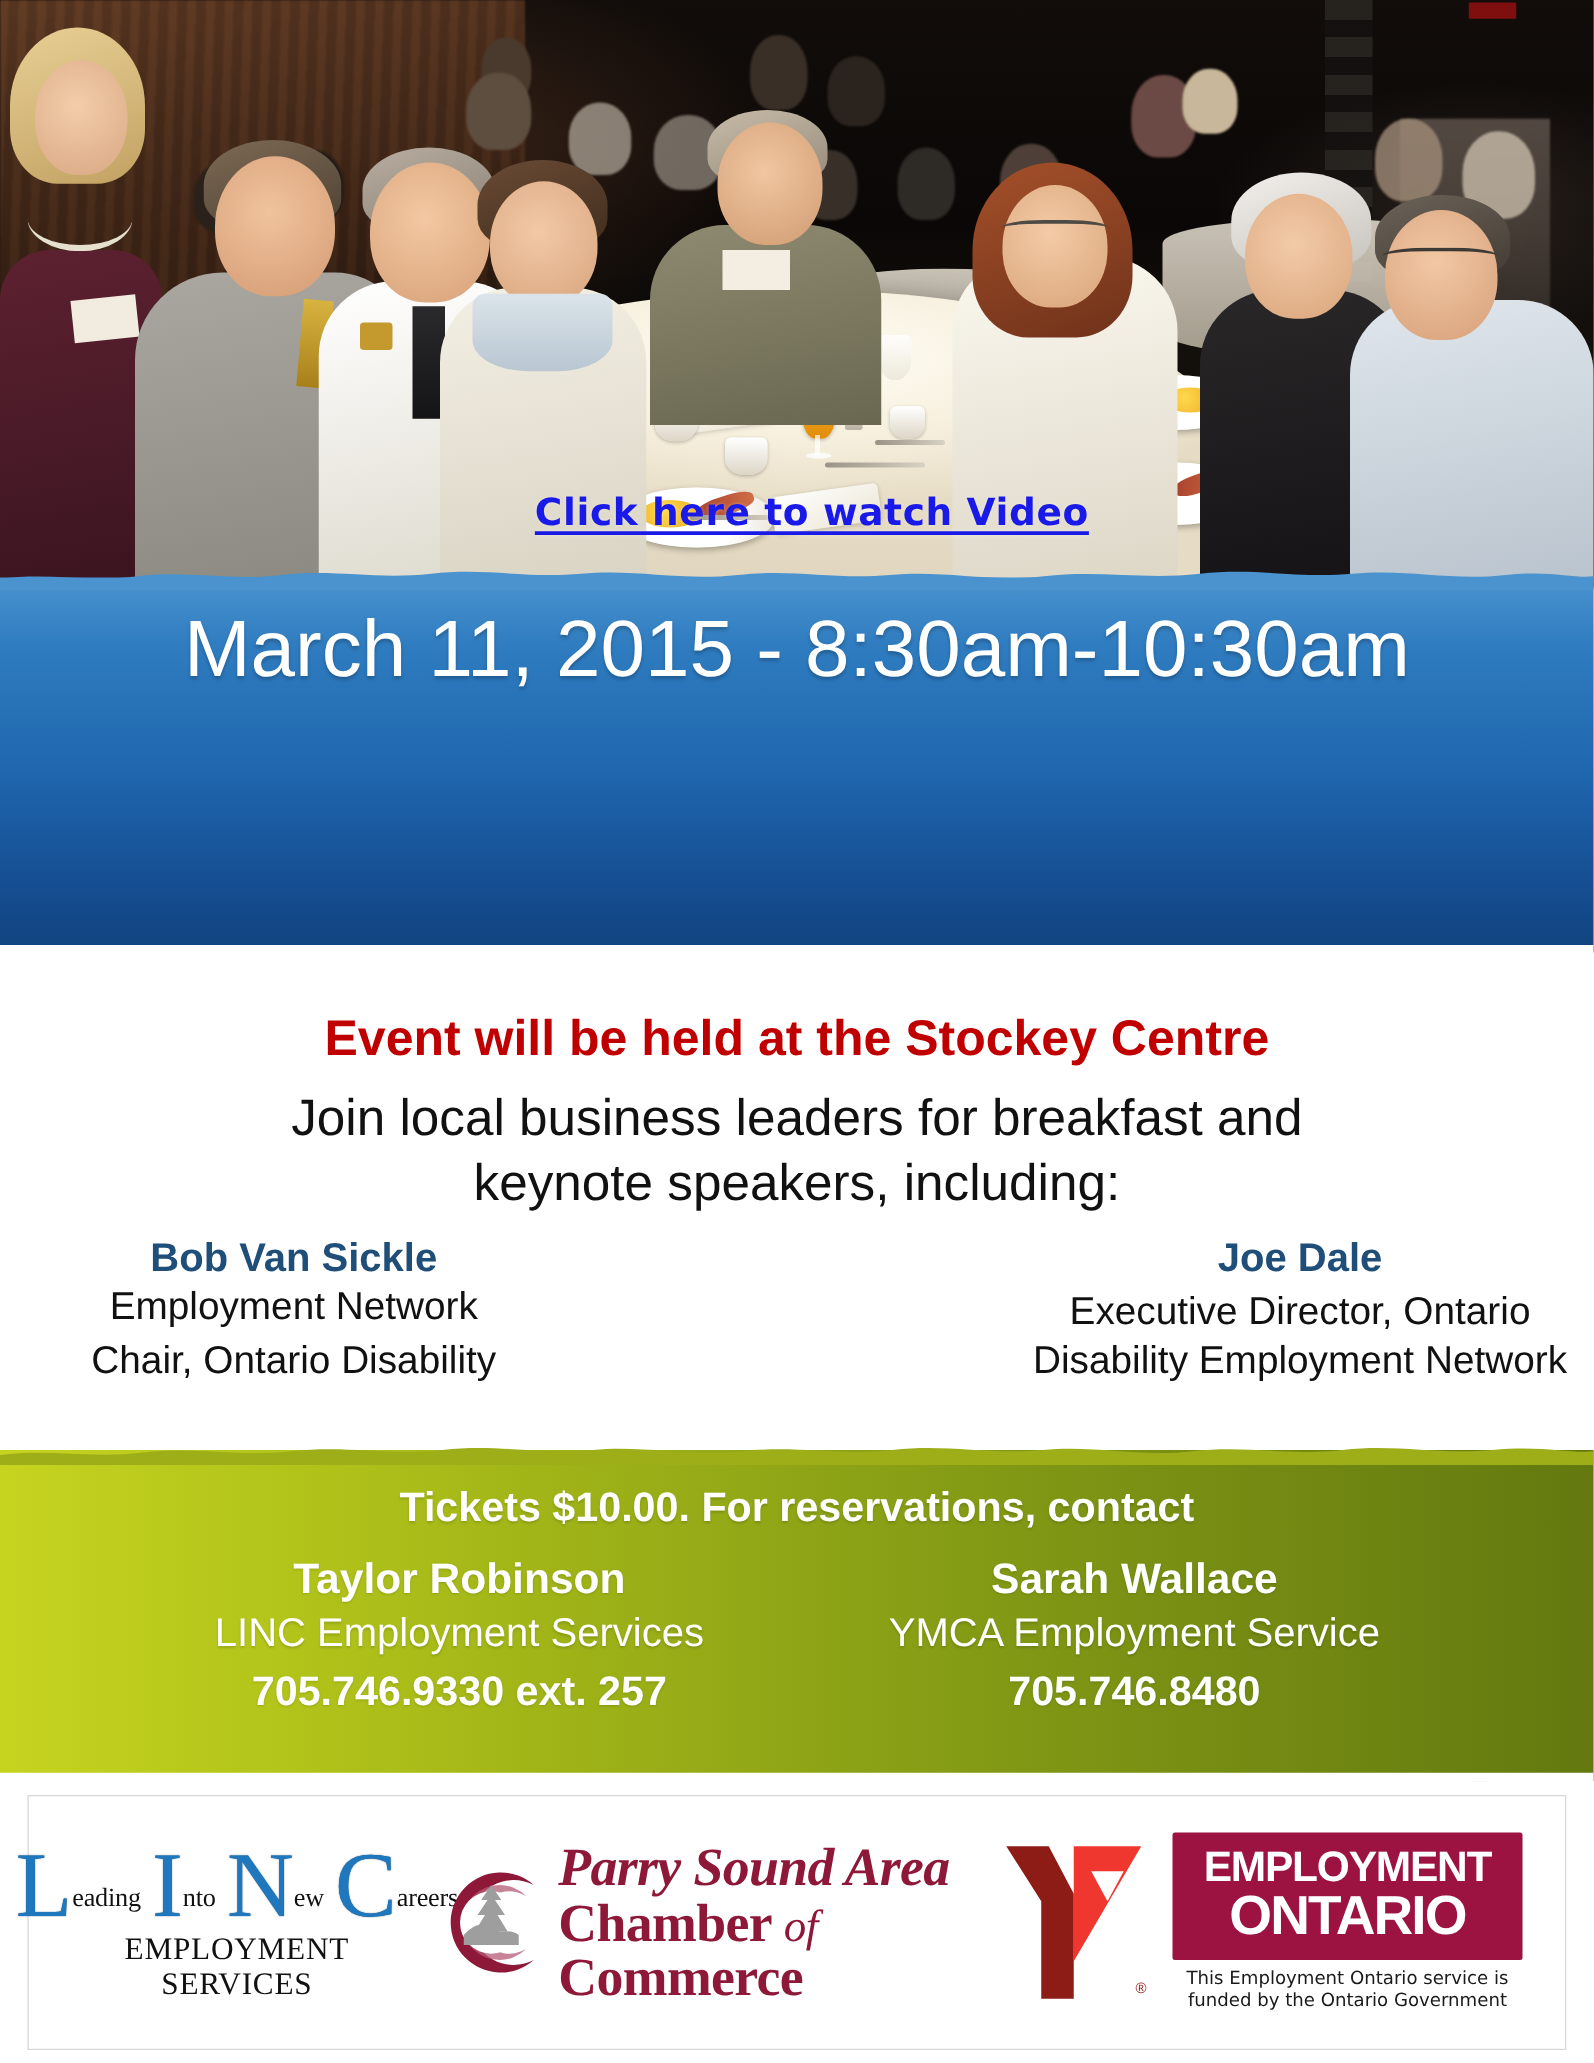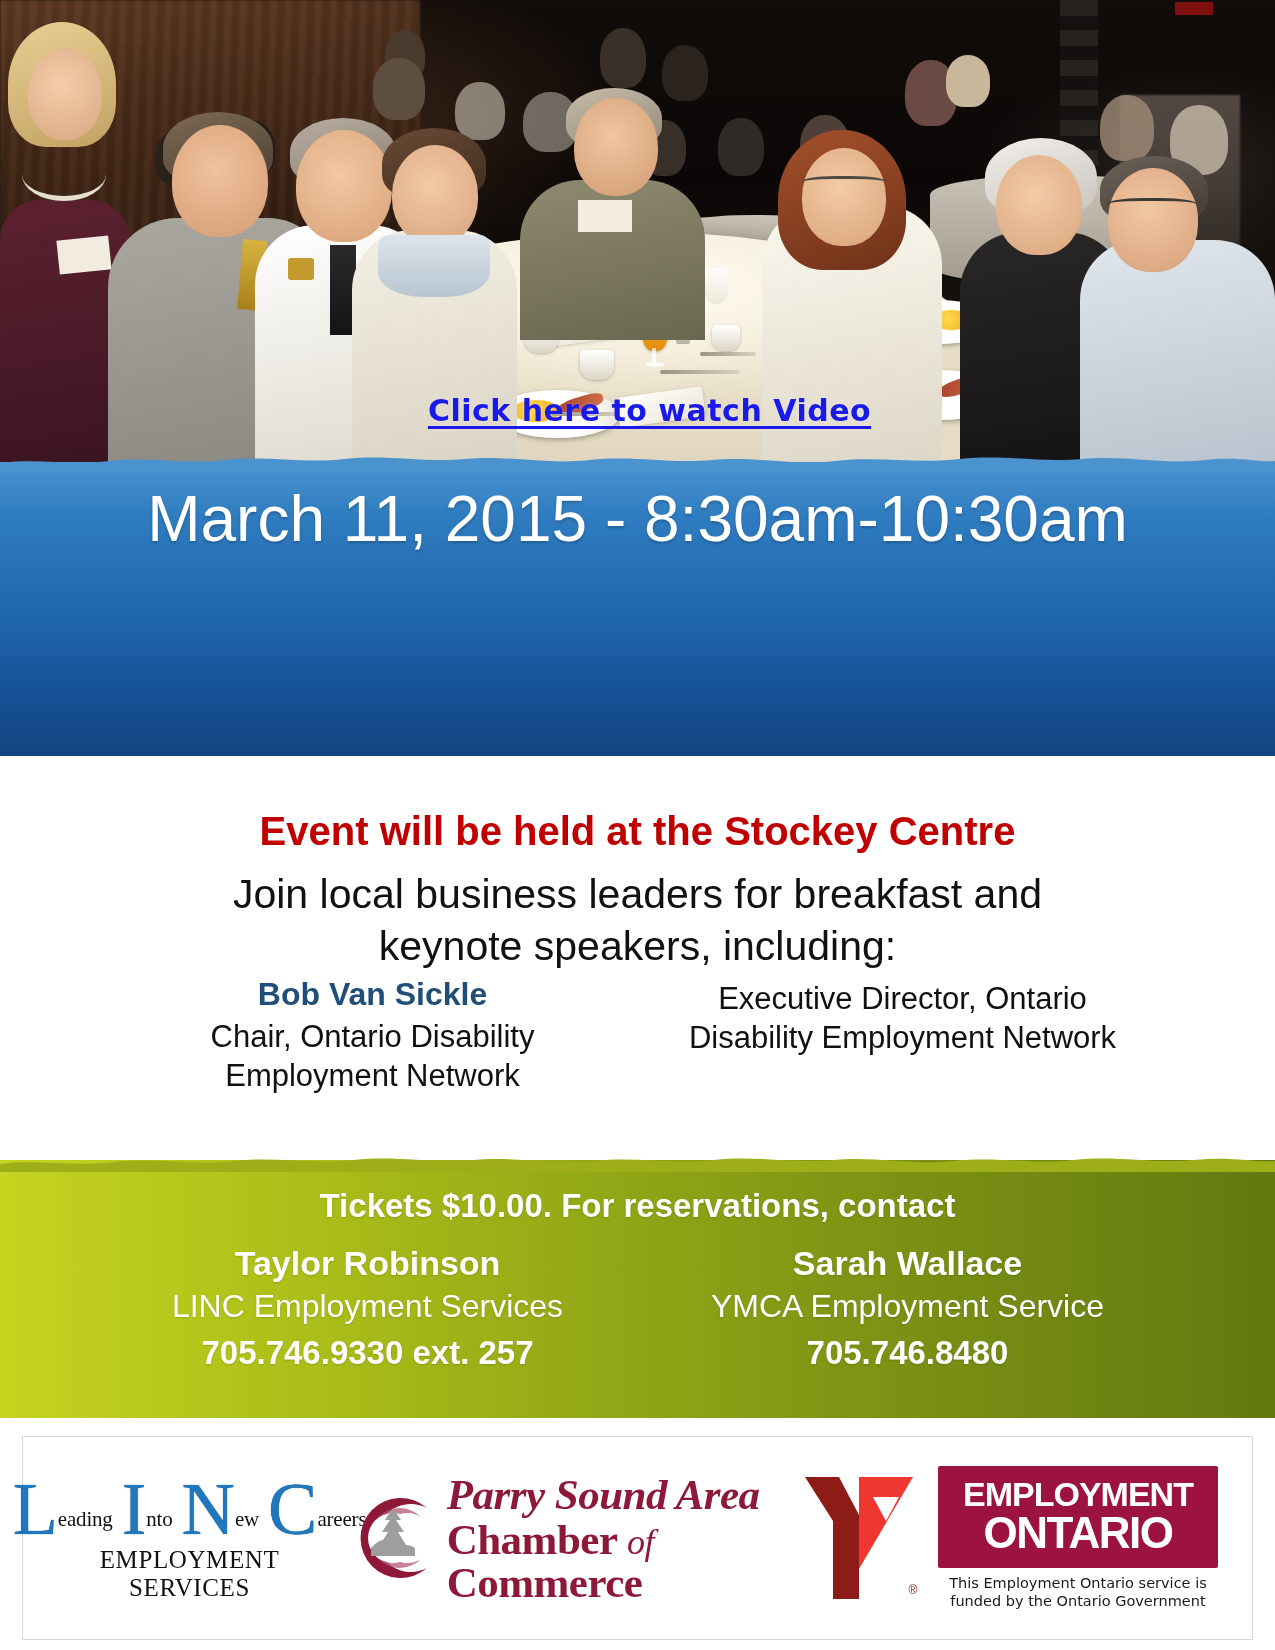--- a/index.html
+++ b/index.html
@@ -143,21 +143,21 @@
     position:absolute;left:0;top:790px;width:1275px;height:380px;
     background:#ffffff;z-index:4;text-align:center;
   }
   .venue{
     font-size:40px;font-weight:bold;color:#c00000;margin-top:18px;line-height:1.15;
   }
   .join-line{
     font-size:41px;color:#111111;line-height:1.28;margin-top:14px;padding:0 80px;
   }
   .speakers{
-    display:flex;justify-content:center;margin-top:2px;gap:60px;
+    display:flex;justify-content:space-between;margin-top:14px;gap:60px;
   }
   .spk{width:470px;}
   .spk-name{font-size:32px;font-weight:bold;color:#1f4e79;line-height:1.2;}
   .spk-role{font-size:31px;color:#111111;line-height:1.26;margin-top:4px;}
 
   
   .green-band{
     position:absolute;left:0;top:1160px;width:1275px;height:265px;
     background:linear-gradient(90deg,#c6d420 0%,#aec019 22%,#91a716 48%,#7b9214 70%,#63790f 100%);
     z-index:5;text-align:center;color:#ffffff;
@@ -342,24 +342,25 @@
     <path d="M0,0 L1275,0 L1275,9 C1235,14 1205,5 1162,10 C1118,15 1085,6 1042,11 C998,16 965,7 922,12 C878,17 845,8 800,12 C755,16 722,7 678,11 C634,15 600,7 556,11 C512,15 478,6 434,11 C390,16 356,7 312,11 C268,15 234,6 190,11 C146,16 112,7 68,11 C40,14 18,9 0,11 Z" fill="#ffffff"></path>
   </svg>
 
   <div class="white-sec">
     <div class="venue">Event will be held at the Stockey Centre</div>
     <div class="join-line">Join local business leaders for breakfast and</div>
     <div class="join-line" style="margin-top:0;">keynote speakers, including:</div>
     <div class="speakers">
       <div class="spk">
         <div class="spk-name">Bob Van Sickle</div>
+        <div class="spk-role" style="margin-top:0;">Employment Network</div>
         <div class="spk-role">Chair, Ontario Disability</div>
-        <div class="spk-role" style="margin-top:0;">Employment Network</div>
       </div>
       <div class="spk">
+        <div class="spk-name">Joe Dale</div>
         <div class="spk-role">Executive Director, Ontario</div>
         <div class="spk-role" style="margin-top:0;">Disability Employment Network</div>
       </div>
     </div>
   </div>
 
   <svg class="torn" style="top:1150px;z-index:6;" viewBox="0 0 1275 22" preserveAspectRatio="none">
     <path d="M0,22 L0,14 C40,9 72,17 115,12 C158,7 190,16 234,11 C278,6 310,15 354,10 C398,5 430,14 474,10 C518,6 550,16 594,11 C638,6 670,15 714,10 C758,5 790,14 834,10 C878,6 910,16 954,11 C998,6 1030,15 1074,10 C1118,5 1150,14 1194,10 C1232,6 1256,13 1275,11 L1275,22 Z" fill="#9dae18"></path>
   </svg>
 

